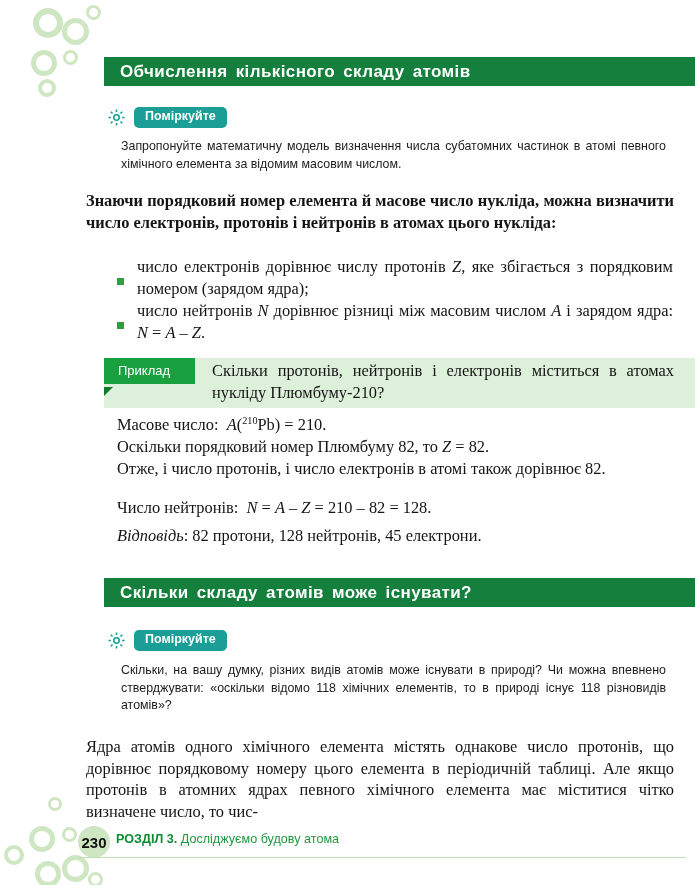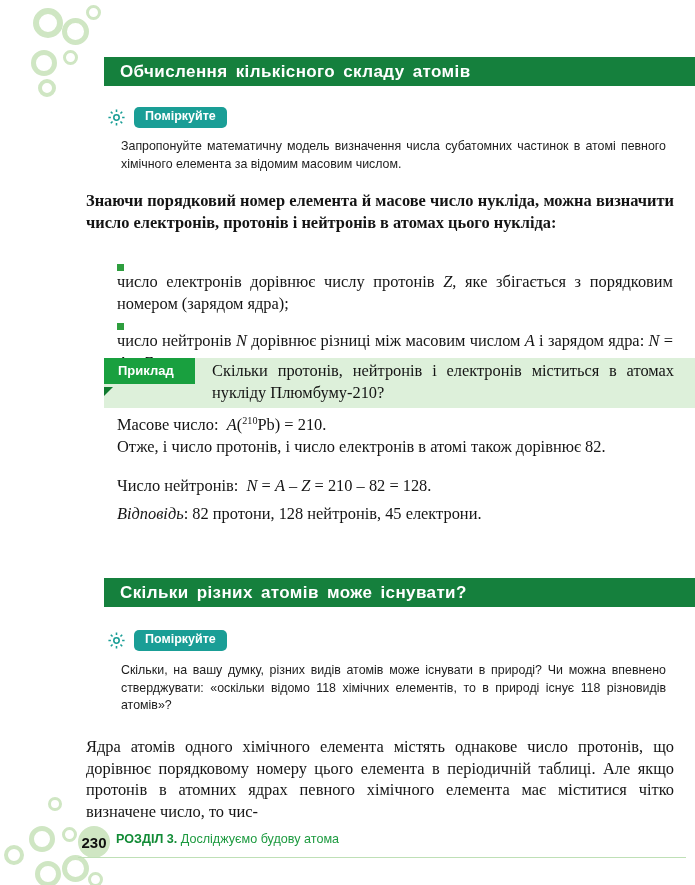--- a/index.html
+++ b/index.html
@@ -100,23 +100,22 @@
   
   .bullets {
     position: absolute;
     font-family: "Liberation Serif", serif;
     font-size: 16.4px;
     line-height: 21.5px;
     color: #141414;
   }
   .bullet-item {
     display: flex;
-    align-items: flex-start;
+    align-items: center;
     margin-bottom: 1px;
-    flex-direction: column;
   }
   .bullet-mark {
     width: 7px; height: 7px;
     background: #2e9e3e;
     margin-top: 8px;
     margin-right: 13px;
     flex: 0 0 auto;
   }
   .bullet-text { text-align: justify; flex: 1 1 auto; }
 
@@ -124,21 +123,21 @@
   .example-box {
     position: absolute;
     background: #ddf0da;
   }
   .example-tab {
     position: absolute;
     left: 0; top: 0;
     background: #19a03f;
     color: #ffffff;
     font-family: "Liberation Sans", sans-serif;
-    font-weight: bold;
+    font-weight: normal;
     font-size: 13px;
     padding: 5px 14px 6px 14px;
     z-index: 3;
   }
   .example-fold {
     position: absolute;
     width: 0; height: 0;
     border-left: 9px solid #0f7a2e;
     border-bottom: 9px solid transparent;
     z-index: 2;
@@ -254,29 +253,30 @@
   <div class="example-box" style="left:104px; top:358px; width:591px; height:50px;"></div>
   <div class="example-fold" style="left:104px; top:387px;"></div>
   <div class="example-tab" style="left:104px; top:358px; width:91px; box-sizing:border-box;">Приклад</div>
   <div class="example-text" style="left:212px; top:360px; width:462px;">Скільки протонів, нейтронів і електронів міститься в атомах нукліду Плюмбуму-210?</div>
 
   <div class="solution" style="left:117px; top:414px; width:560px;">
     <div class="line">
       <span>Масове число:</span>
       <span>&nbsp;<i>A</i>(<sup>210</sup>Pb)&nbsp;=&nbsp;210.</span>
     </div>
+    <div class="line">Оскільки порядковий номер Плюмбуму 82, то <i>Z</i> = 82.</div>
     <div class="line" style="text-align:justify;">Отже, і число протонів, і число електронів в атомі також дорівнює 82.</div>
     <div class="line" style="margin-top:17px;">Число нейтронів:&nbsp; <i>N</i> = <i>A</i> – <i>Z</i> = 210 – 82 = 128.</div>
     <div class="line" style="margin-top:6px;">
       <i>Відповідь</i><span>: 82 протони, 128 нейтронів, 45 електрони.</span>
     </div>
   </div>
 
   <div class="section-heading" style="top:578px;">
-    <span class="htext">Скільки різних атомів може існувати?</span>
+    <span class="htext">Скільки складу атомів може існувати?</span>
   </div>
 
   <div class="think-row" style="left:107px; top:630px;">
     <span>
       <svg class="gear-icon" viewBox="0 0 24 24" fill="none" stroke="#1a9e96" stroke-width="2">
         <circle cx="12" cy="12" r="3.4"></circle>
         <path d="M12 1.8v3.1M12 19.1v3.1M1.8 12h3.1M19.1 12h3.1M4.8 4.8l2.2 2.2M17 17l2.2 2.2M19.2 4.8L17 7M7 17l-2.2 2.2"></path>
       </svg>
     </span>
     <span class="think-badge">Поміркуйте</span>

